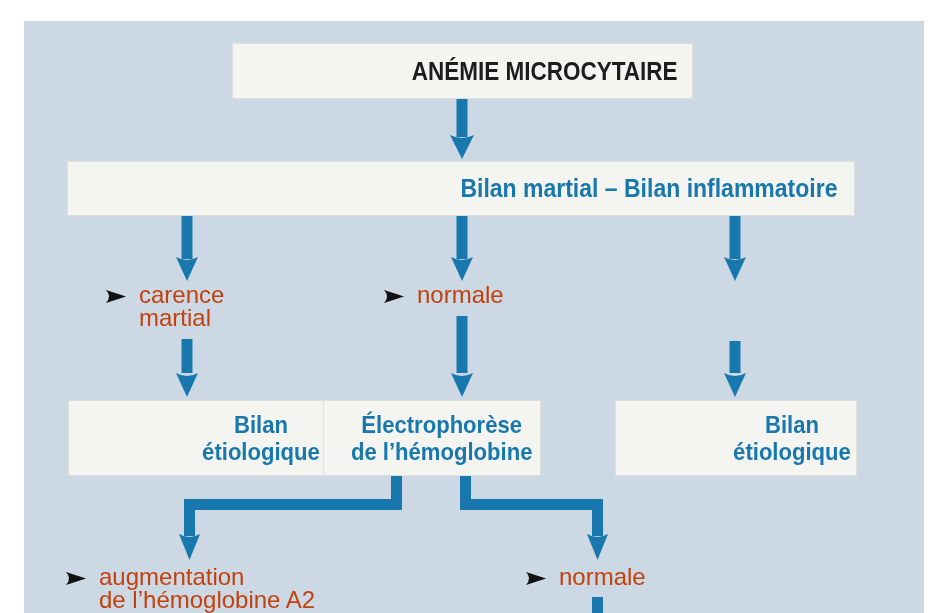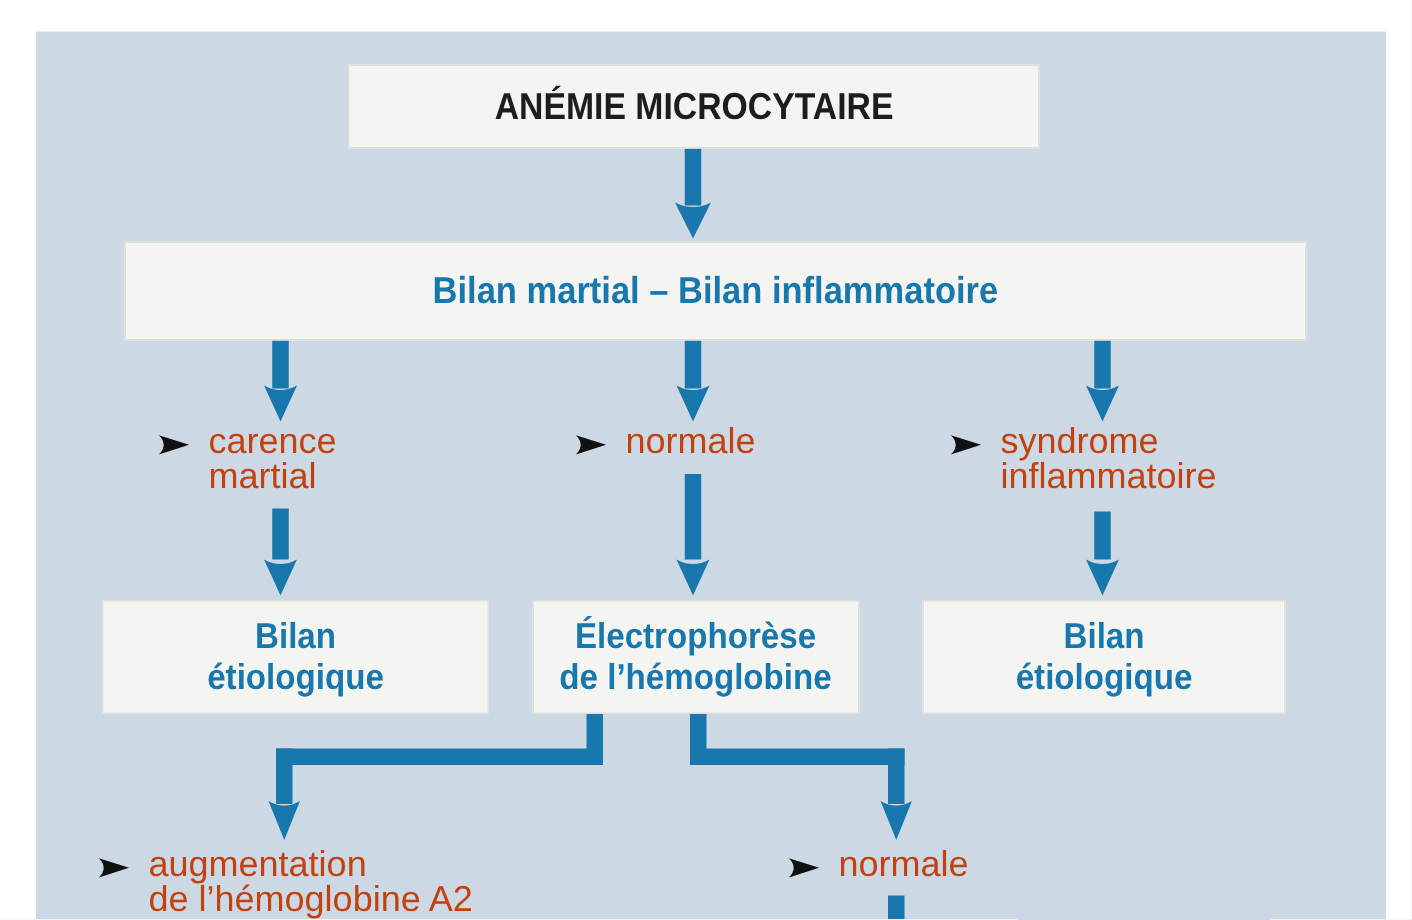--- a/index.html
+++ b/index.html
@@ -22,21 +22,21 @@
     left: 0; top: 0;
     width: 941px; height: 613px;
   }
   .box {
     position: absolute;
     background: #f4f4f1;
     border: 1px solid #e0e0db;
     box-sizing: border-box;
     display: flex;
     align-items: center;
-    justify-content: center;
+    justify-content: flex-end;
     text-align: center;
   }
   .box-title-text {
     display: inline-block;
     transform: scaleX(0.92);
     font-weight: bold;
     font-size: 25px;
     letter-spacing: 0px;
     color: #1d1d1b;
     white-space: nowrap;
@@ -98,21 +98,21 @@
       <path d="M587 534 Q597.5 540 608 534 L597.5 560 Z"></path>
 
       <rect x="592" y="597" width="11" height="16"></rect>
     </g>
   </svg>
 
   <div class="box" style="left:232px; top:43px; width:461px; height:56px;">
     <span class="box-title-text" style="transform:scaleX(0.9);">ANÉMIE MICROCYTAIRE</span>
   </div>
 
-  <div class="box box-blue" style="left:83px; top:161px; width:788px; height:66px;">
+  <div class="box box-blue" style="left:67px; top:161px; width:788px; height:55px;">
     <span class="box-title-text">Bilan martial – Bilan inflammatoire</span>
   </div>
 
   <div class="flow-label" style="left:105px; top:283px;">
     <svg class="bullet" width="22" height="15" viewBox="0 0 24 16">
       <path d="M1 1 L23 8 L1 15 Q8 8 1 1 Z" fill="#111111"></path>
     </svg>
     <div class="lines">
       <span>carence</span>
       <span>martial</span>
@@ -122,38 +122,29 @@
   <div class="flow-label" style="left:383px; top:283px;">
     <svg class="bullet" width="22" height="15" viewBox="0 0 24 16">
       <path d="M1 1 L23 8 L1 15 Q8 8 1 1 Z" fill="#111111"></path>
     </svg>
     <div class="lines">
       <span>normale</span>
       <span></span>
     </div>
   </div>
 
-  <div class="flow-label" style="left:633px; top:283px;">
-    <svg class="bullet" width="22" height="15" viewBox="0 0 24 16">
-      <path d="M1 1 L23 8 L1 15 Q8 8 1 1 Z" fill="#111111"></path>
-    </svg>
-    <div class="lines">
-      <span>syndrome</span>
-      <span>inflammatoire</span>
-    </div>
-  </div>
 
   <div class="box box-blue box-twoline" style="left:68px; top:400px; width:258px; height:76px;">
     <span class="box-title-text">
       <span>Bilan</span>
       <span>étiologique</span>
     </span>
   </div>
 
-  <div class="box box-blue box-twoline" style="left:355px; top:400px; width:218px; height:76px;">
+  <div class="box box-blue box-twoline" style="left:323px; top:400px; width:218px; height:76px;">
     <span class="box-title-text">
       <span>Électrophorèse</span>
       <span>de l’hémoglobine</span>
     </span>
   </div>
 
   <div class="box box-blue box-twoline" style="left:615px; top:400px; width:242px; height:76px;">
     <span class="box-title-text">
       <span>Bilan</span>
       <span>étiologique</span>

